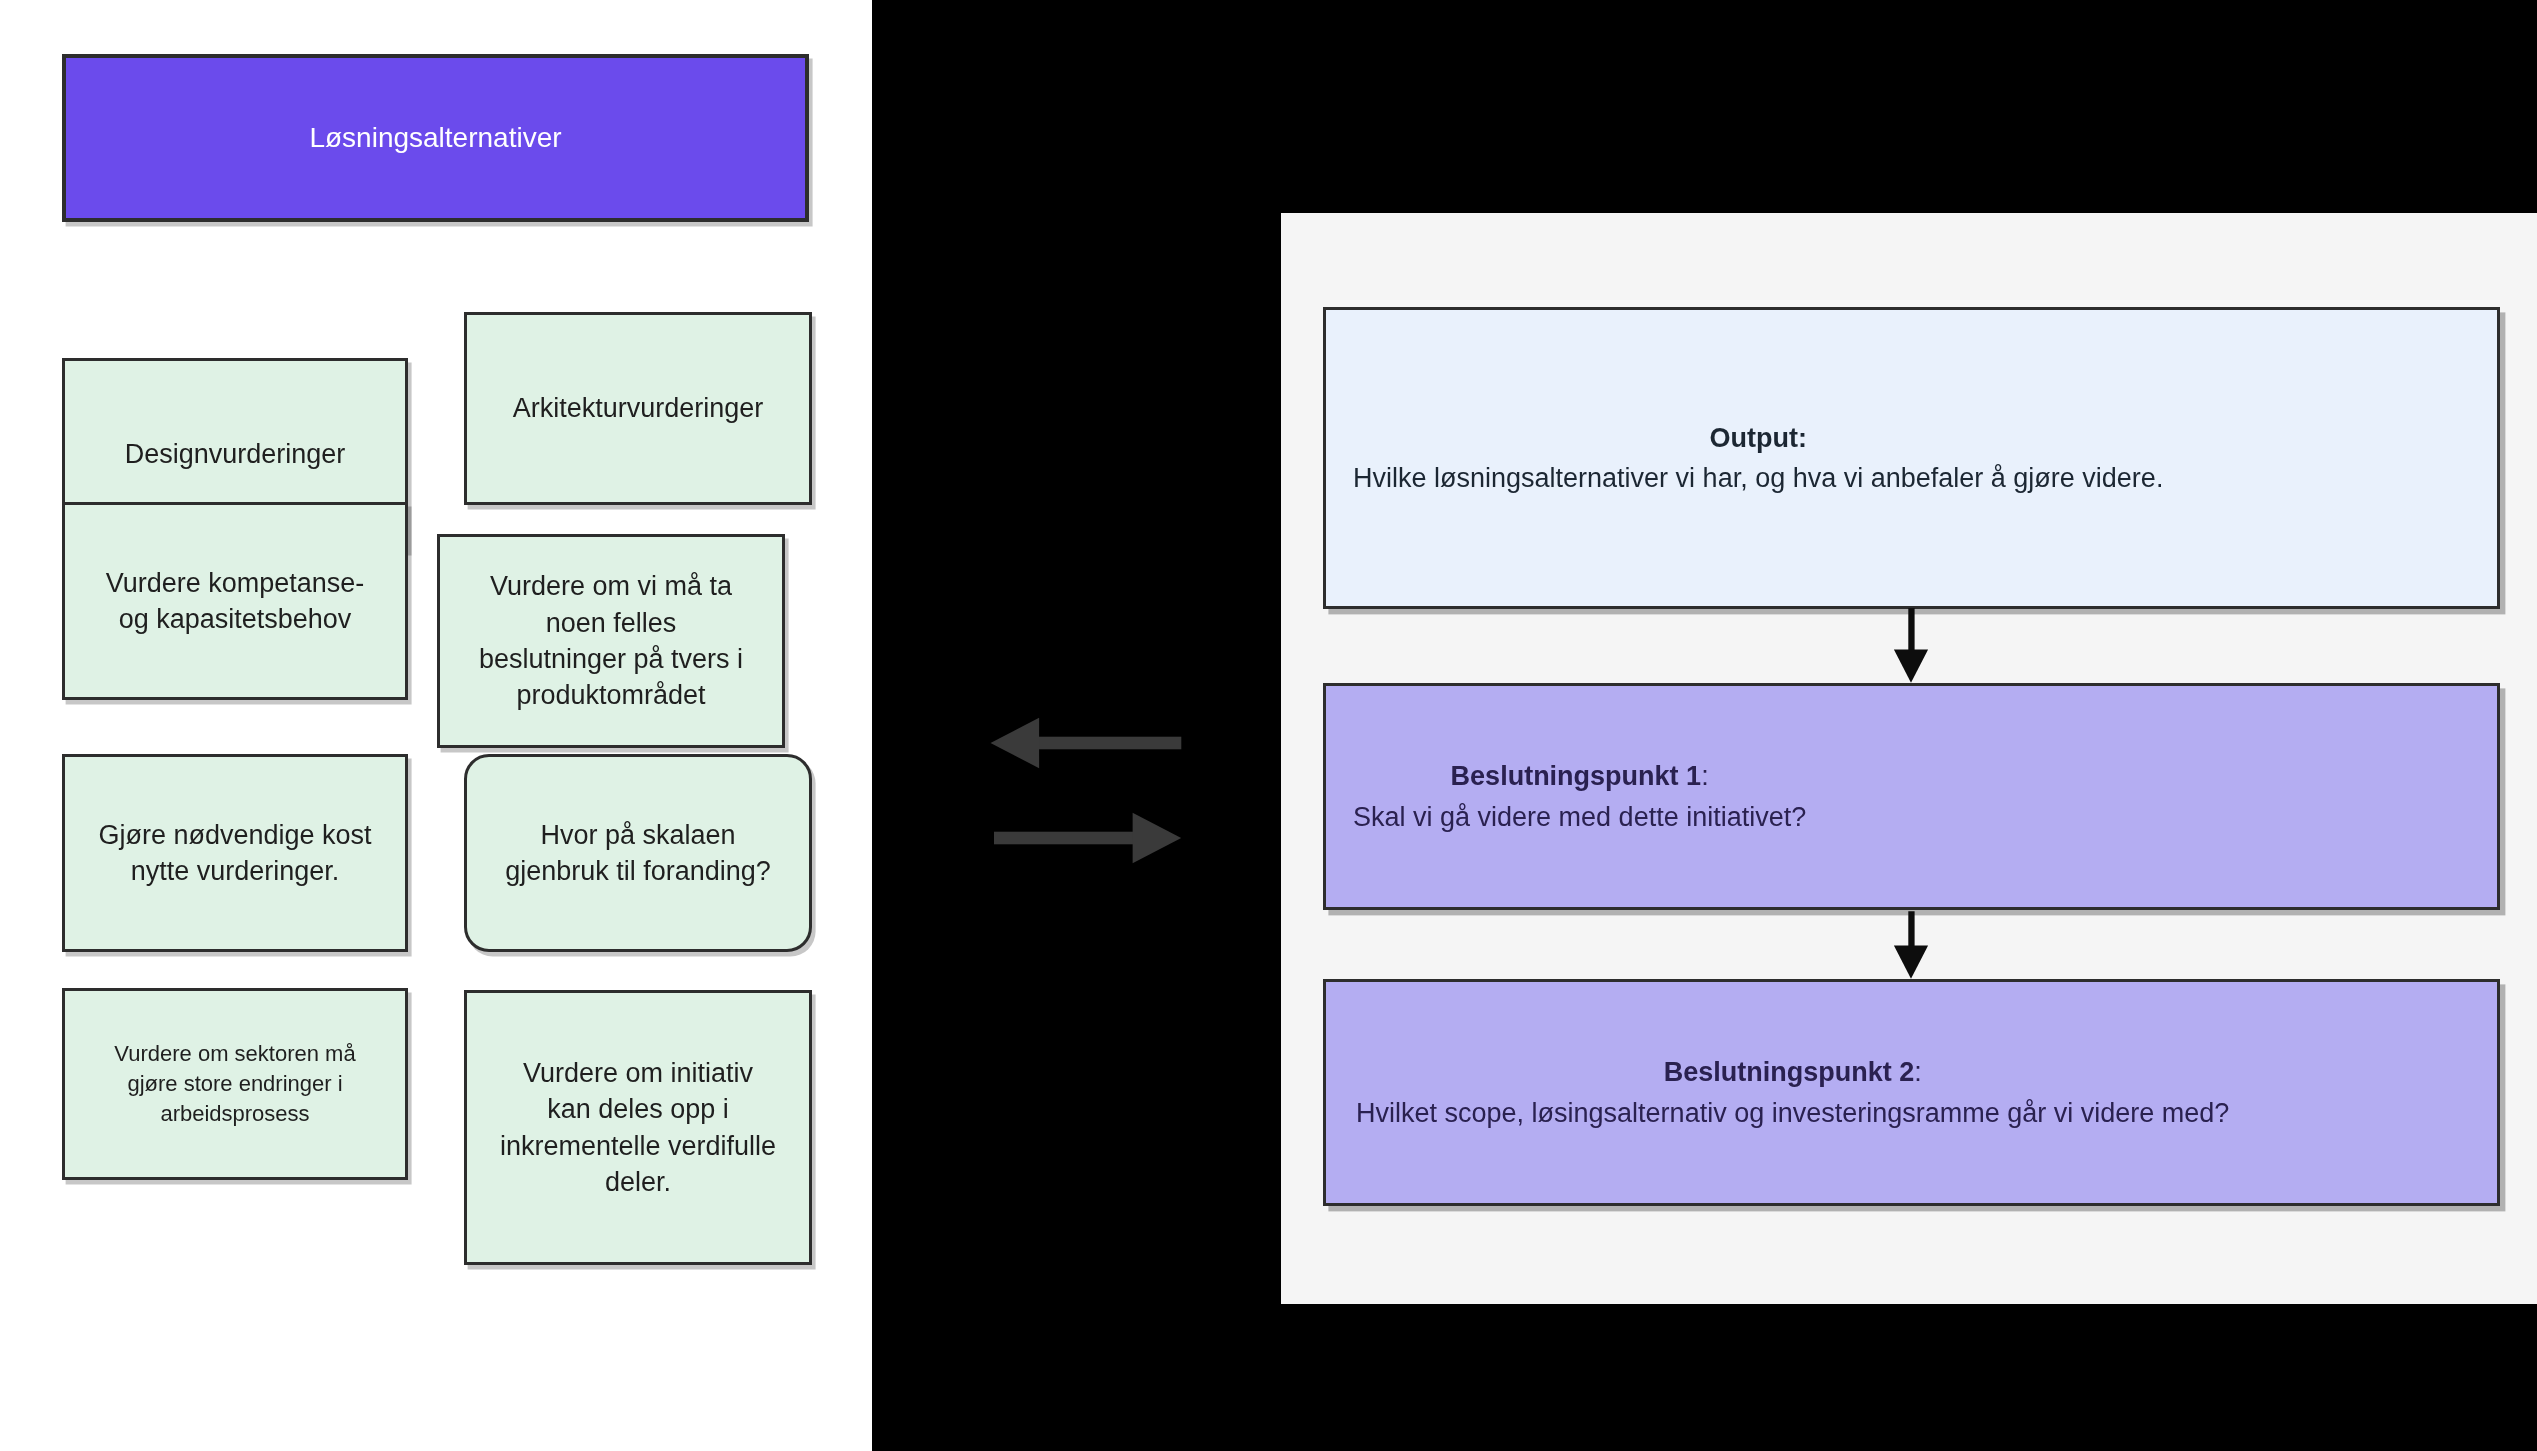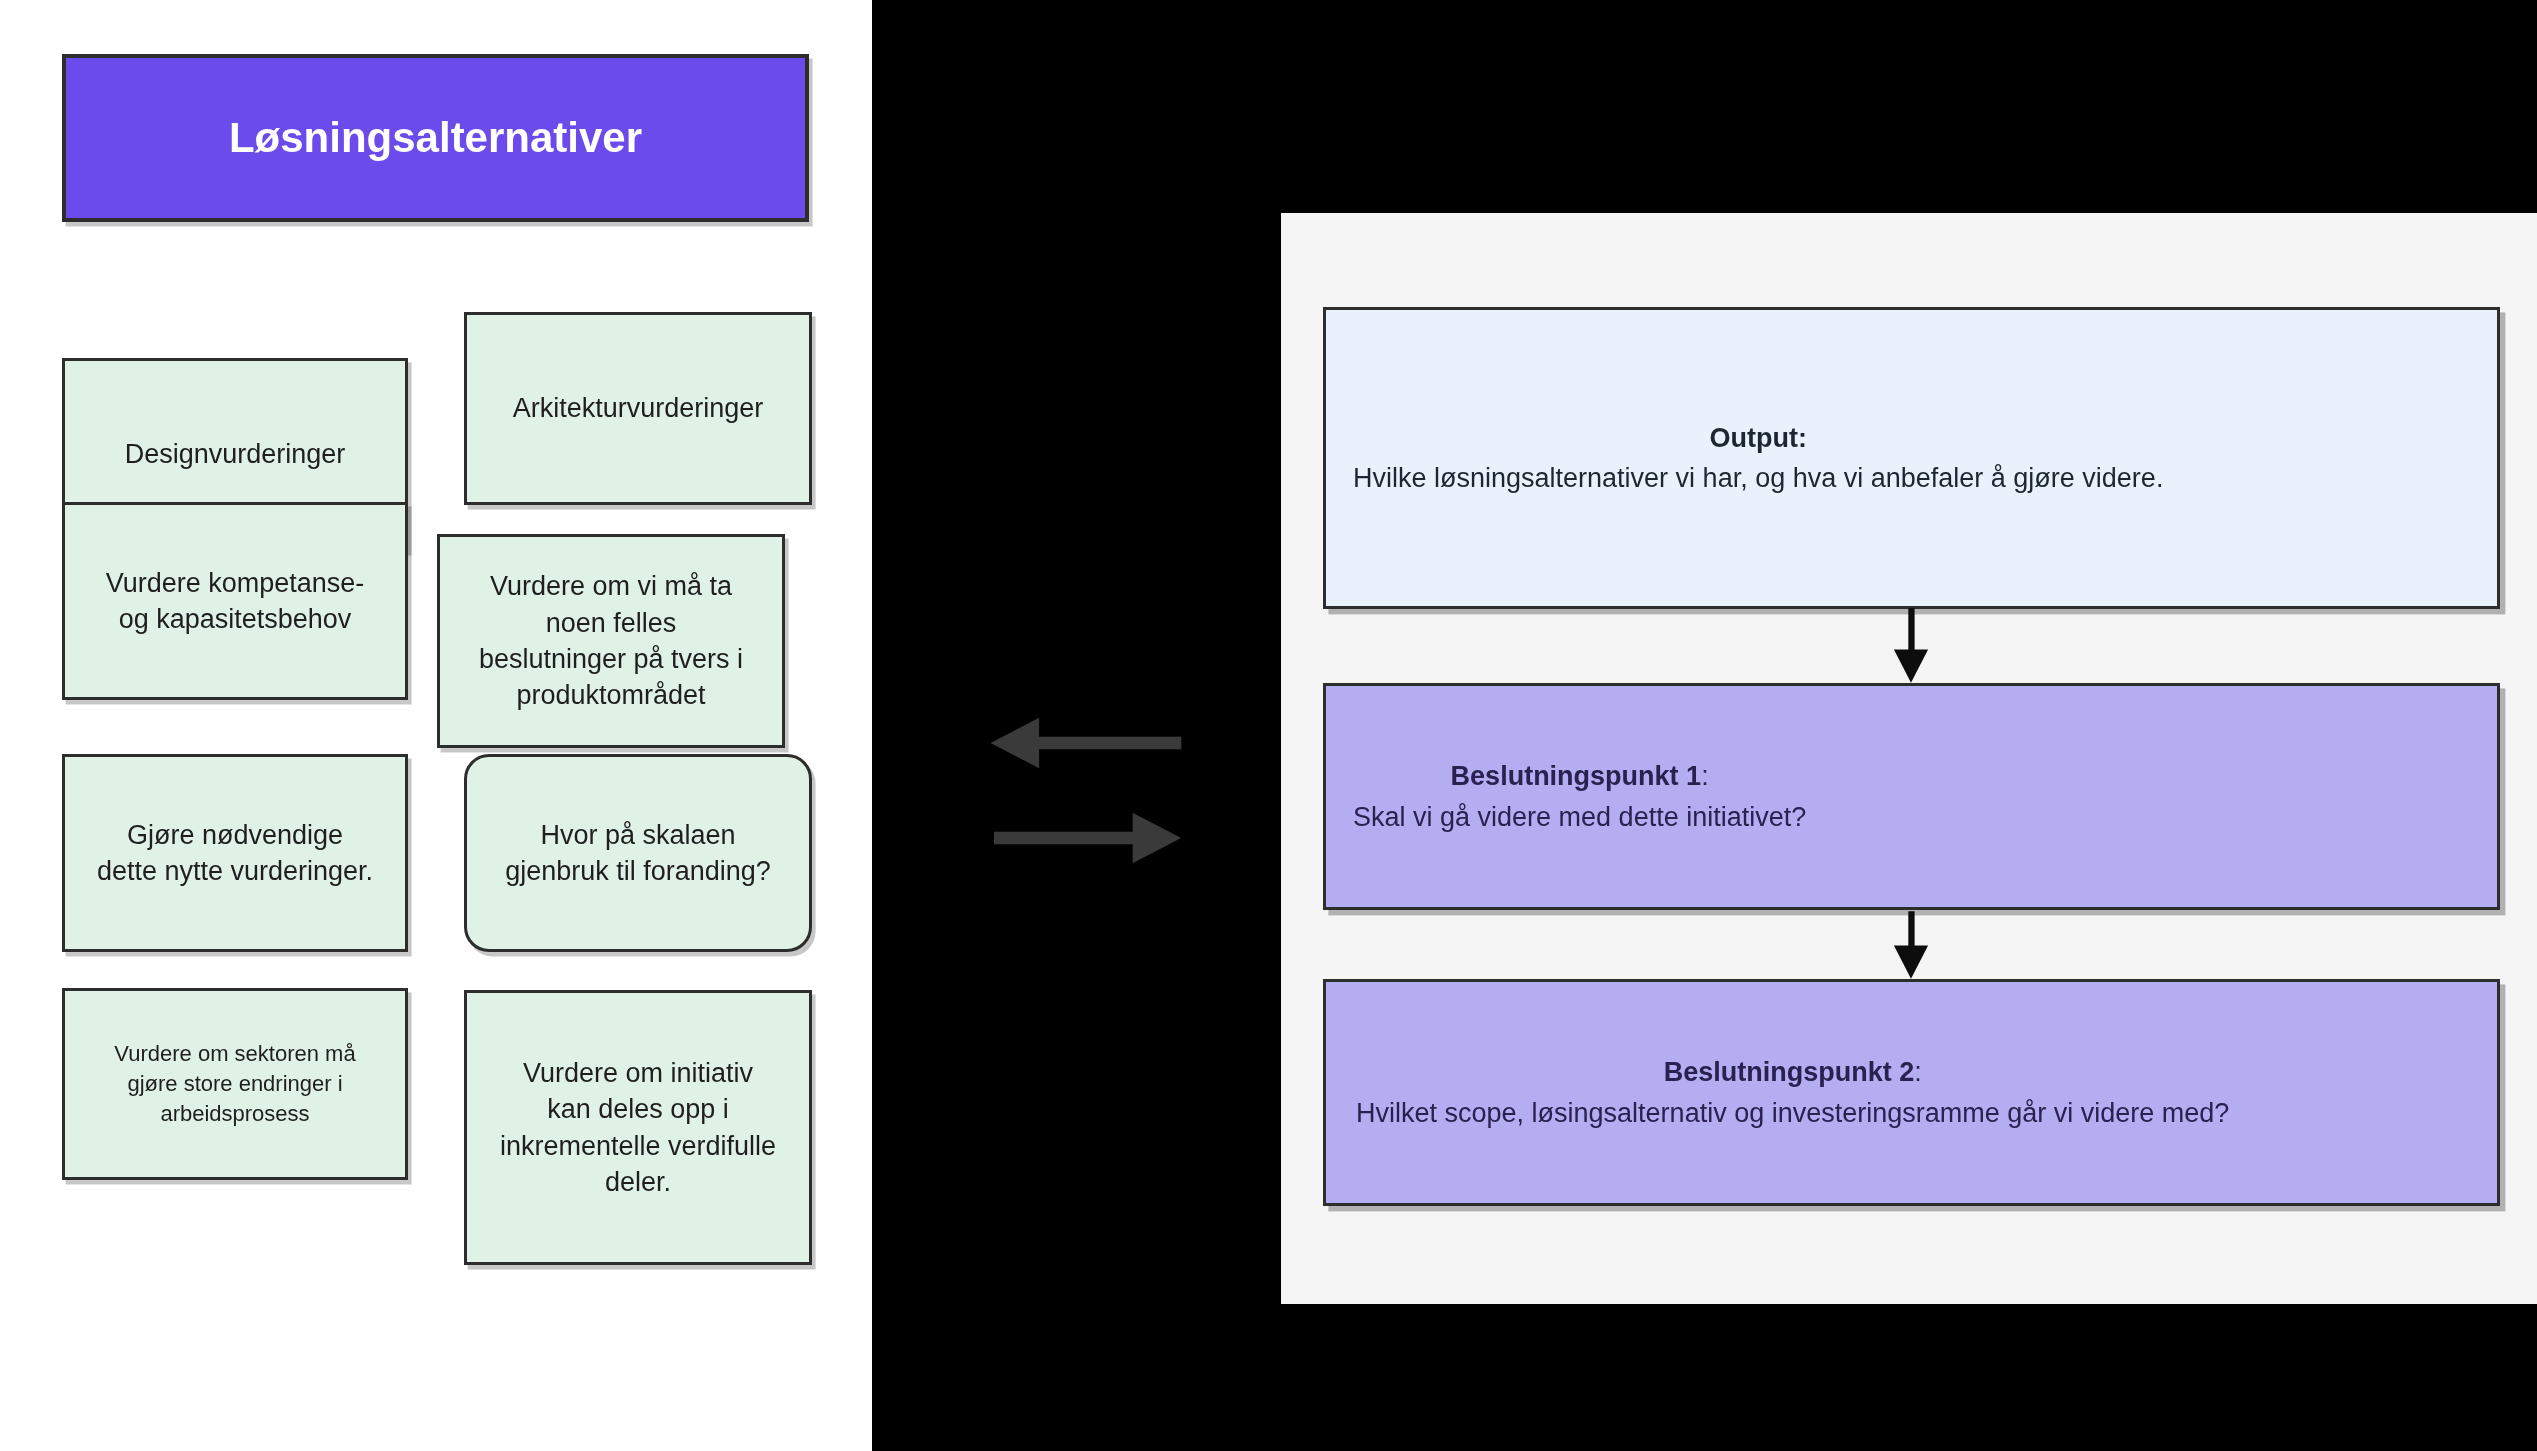--- a/index.html
+++ b/index.html
@@ -34,21 +34,21 @@
     border:3.6px solid var(--border-dark);
     display:flex;align-items:center;justify-content:center;
     box-shadow:3.6px 4.5px 0 rgba(0,0,0,0.22);
   }
   .header-box{
     left:62px;top:54px;width:747px;height:168px;
     background:var(--purple-header);
     border-width:4.5px;
   }
   .header-box span{
-    color:var(--white);font-weight:bold;font-size:42px;text-align:center;
+    color:var(--white);font-weight:normal;font-size:28px;text-align:center;
   }
   .green-box{
     background:var(--green-note);
     color:var(--text-dark);
     font-size:27px;line-height:1.35;text-align:center;
     padding:0 31px;
   }
   .gb1{left:62px; top:312px; width:346px;height:193px;margin-top:46px;}
   .gb2{left:464px;top:312px; width:348px;height:193px;}
   .gb3{left:62px; top:502px; width:346px;height:198px;}
@@ -96,21 +96,21 @@
     <div class="box green-box gb2">
       <span>Arkitekturvurderinger</span>
     </div>
     <div class="box green-box gb3">
       <span>Vurdere kompetanse- og kapasitetsbehov</span>
     </div>
     <div class="box green-box gb4">
       <span>Vurdere om vi må ta noen felles beslutninger på tvers i produktområdet</span>
     </div>
     <div class="box green-box gb5">
-      <span>Gjøre nødvendige dette nytte vurderinger.</span>
+      <span>Gjøre nødvendige kost nytte vurderinger.</span>
     </div>
     <div class="box green-box gb6">
       <span>Hvor på skalaen gjenbruk til foranding?</span>
     </div>
     <div class="box green-box gb7">
       <span>Vurdere om sektoren må gjøre store endringer i arbeidsprosess</span>
     </div>
     <div class="box green-box gb8">
       <span>Vurdere om initiativ kan deles opp i inkrementelle verdifulle deler.</span>
     </div>

